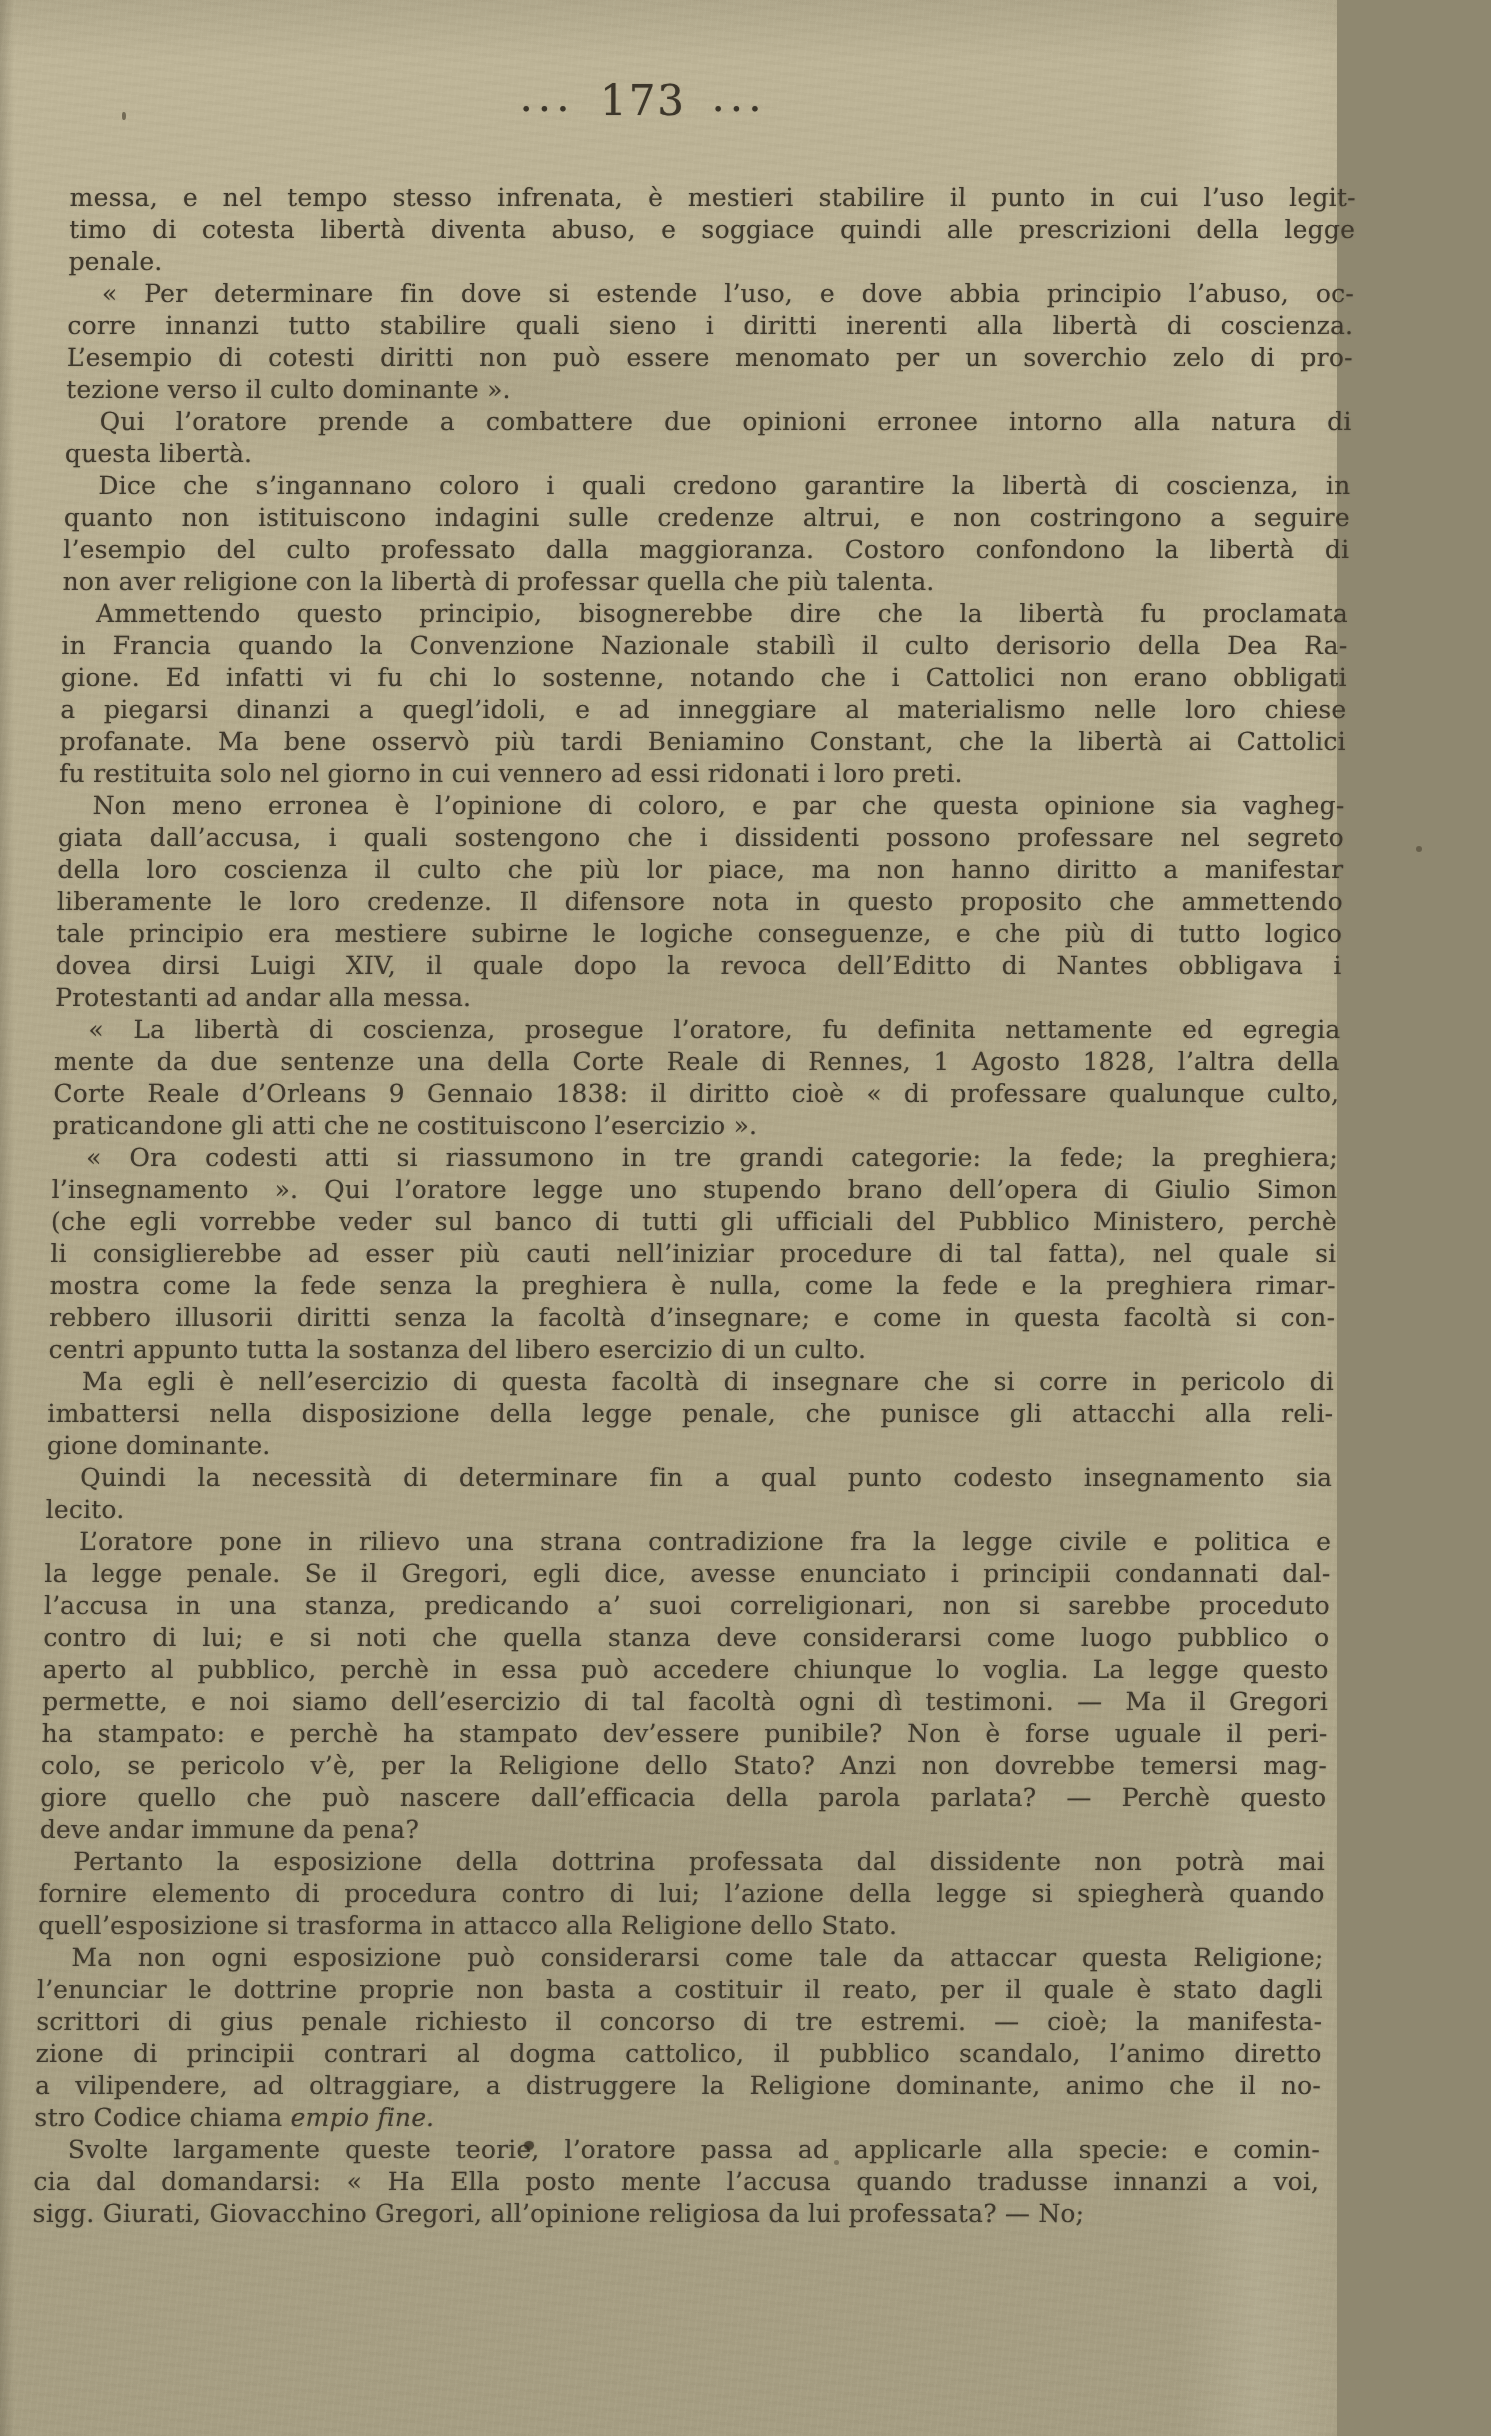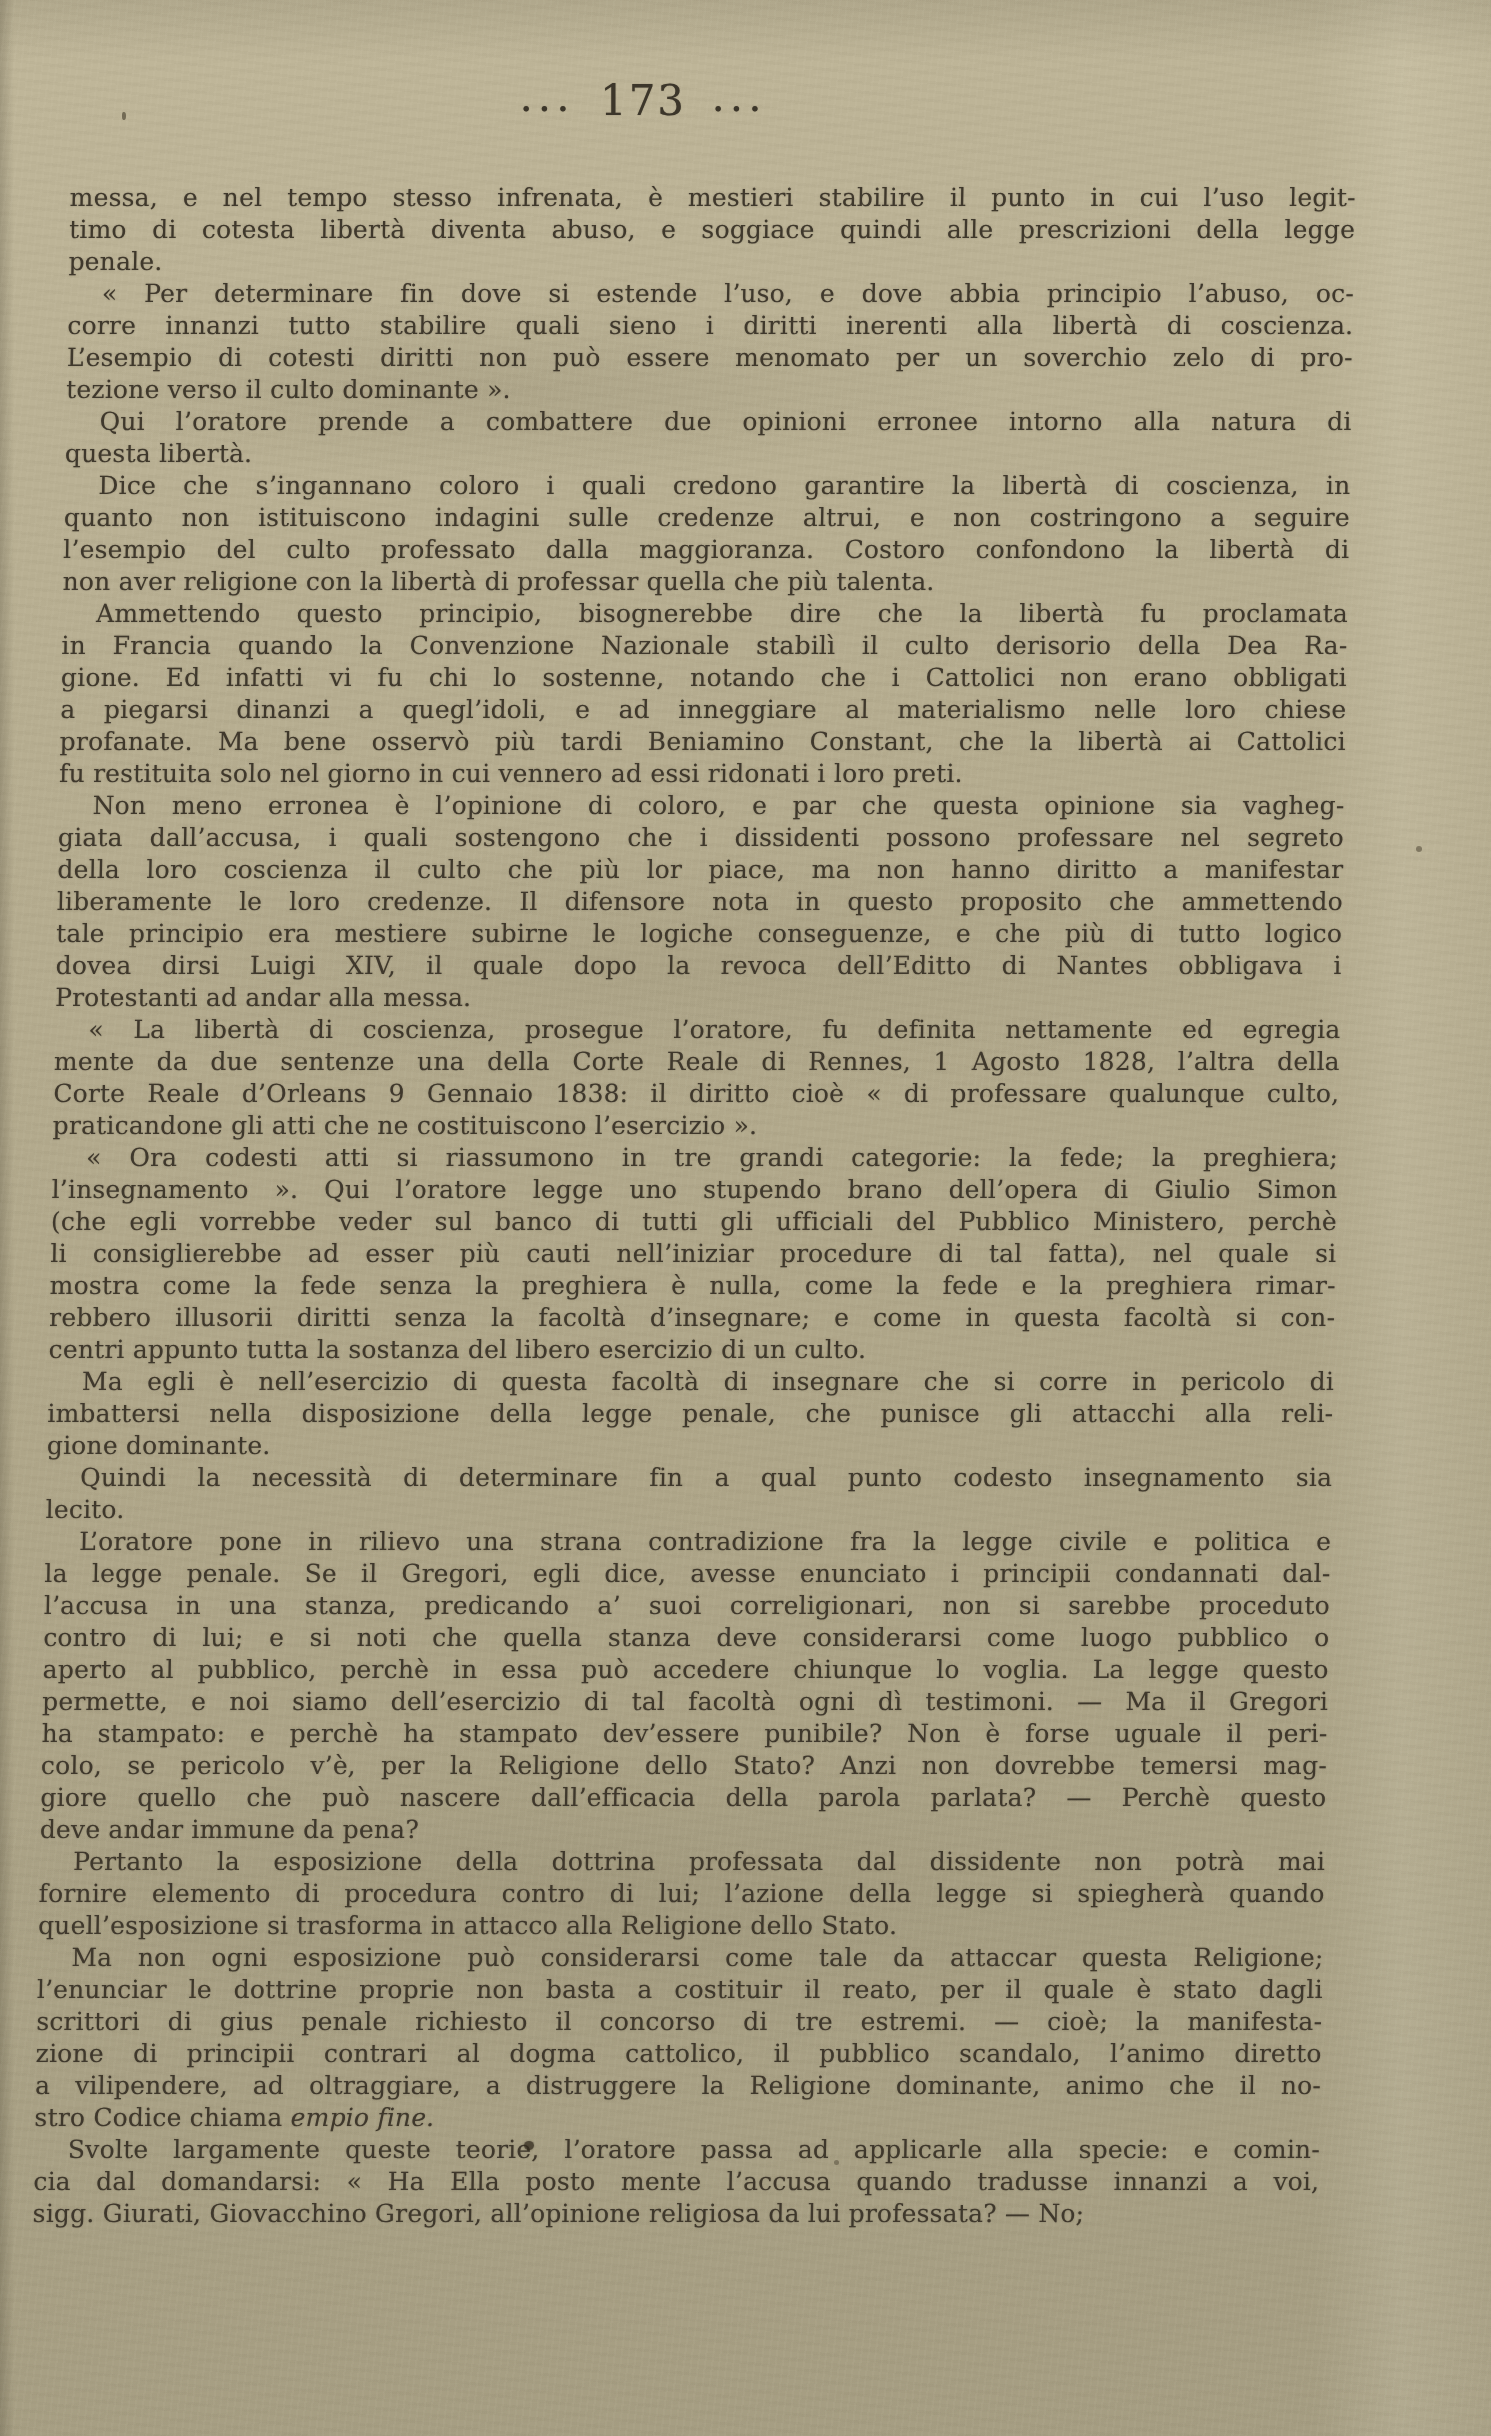--- a/index.html
+++ b/index.html
@@ -8,21 +8,21 @@
   }
   body {
     width: 1491px;
     height: 2436px;
     overflow: hidden;
     background: #8f8870;
     font-family: "DejaVu Serif", serif;
   }
   .page {
     position: relative;
-    width: 1491px;
+    width: 1337px;
     height: 2436px;
     background:
       
       linear-gradient(90deg, rgba(40,35,22,0.20) 0px, rgba(40,35,22,0.0) 14px),
       
       linear-gradient(180deg, rgba(45,40,25,0.10) 0px, rgba(45,40,25,0.0) 60px),
       
       linear-gradient(90deg, rgba(255,250,228,0.0) 88%, rgba(255,250,228,0.14) 94%, rgba(210,202,175,0.10) 100%),
       
       radial-gradient(ellipse 700px 130px at 34% 16%, rgba(60,54,36,0.10), rgba(60,54,36,0) 70%),

